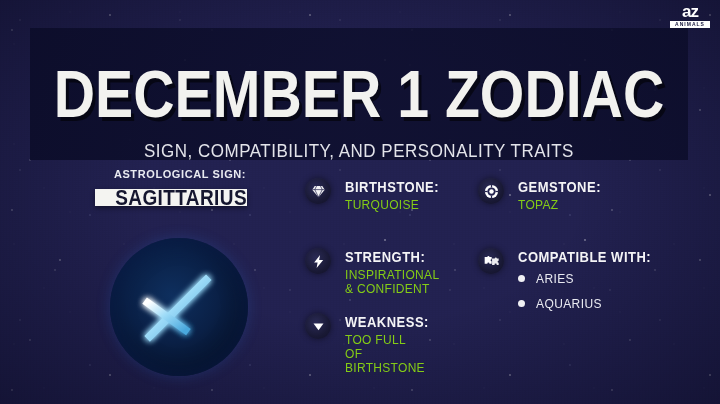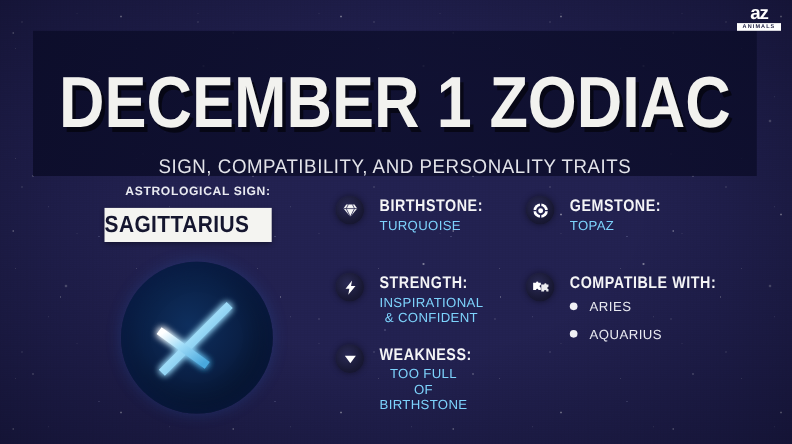--- a/index.html
+++ b/index.html
@@ -107,23 +107,23 @@
   }
 
   
   .sign-label {
     position:absolute; left:100px; top:168px; width:160px;
     text-align:center;
     font-size:11px; font-weight:bold; letter-spacing:.6px;
     color:#e9eaf1;
   }
   .sign-box {
-    position:absolute; left:95px; top:189px; width:152px; height:31px;
+    position:absolute; left:95px; top:189px; width:152px; height:17px;
     background:#f4f4f1;
-    display:flex; align-items:center; justify-content:flex-start;
+    display:flex; align-items:center; justify-content:flex-end;
     box-shadow:0 2px 5px rgba(0,0,0,.45);
   }
   .sign-box span {
     font-size:19px; font-weight:bold; letter-spacing:.4px;
     color:#15162f;
     transform:scaleY(1.12);
   }
   .zodiac-circle {
     position:absolute; left:110px; top:238px; width:138px; height:138px;
     border-radius:50%;
@@ -147,23 +147,22 @@
   .fact .ttl {
     position:absolute; left:40px; top:0;
     font-size:13px; font-weight:bold; letter-spacing:.5px;
     color:#f4f4f6;
     transform:scaleY(1.18); transform-origin:left top;
     white-space:nowrap;
   }
   .fact .val {
     position:absolute; left:40px; top:20px;
     font-size:12px; letter-spacing:.3px; line-height:14px;
-    color:#7dd3fc;
+    color:#84cc16;
     white-space:pre-line;
-    text-align:center;
   }
 
   .f-birthstone { left:305px; top:178px; }
   .f-gemstone   { left:478px; top:178px; }
   .f-strength   { left:305px; top:248px; }
   .f-weakness   { left:305px; top:313px; }
   .f-compat     { left:478px; top:248px; }
 
   .compat-list {
     position:absolute; left:518px; top:273px;

